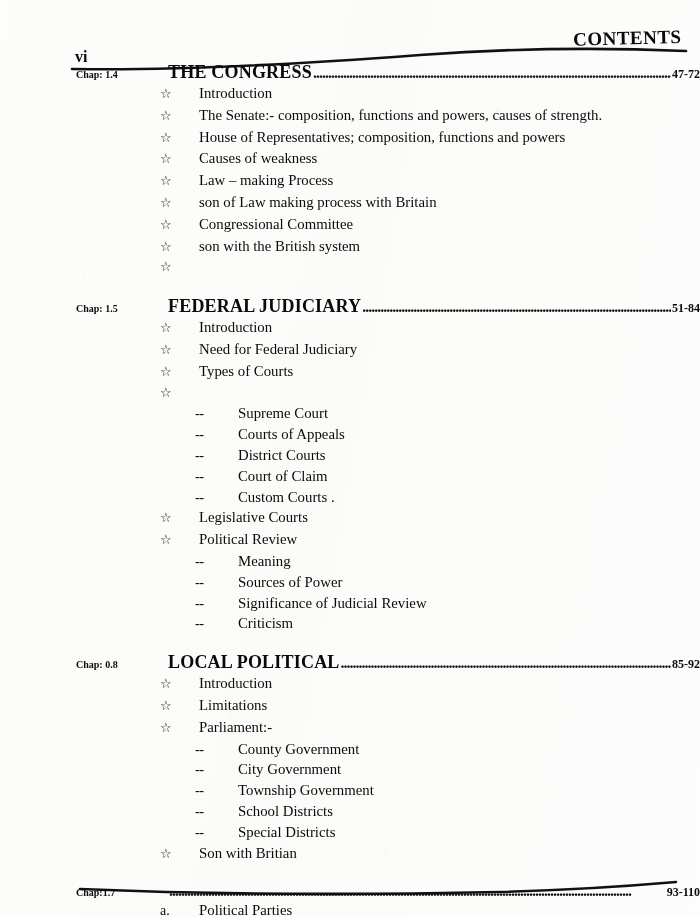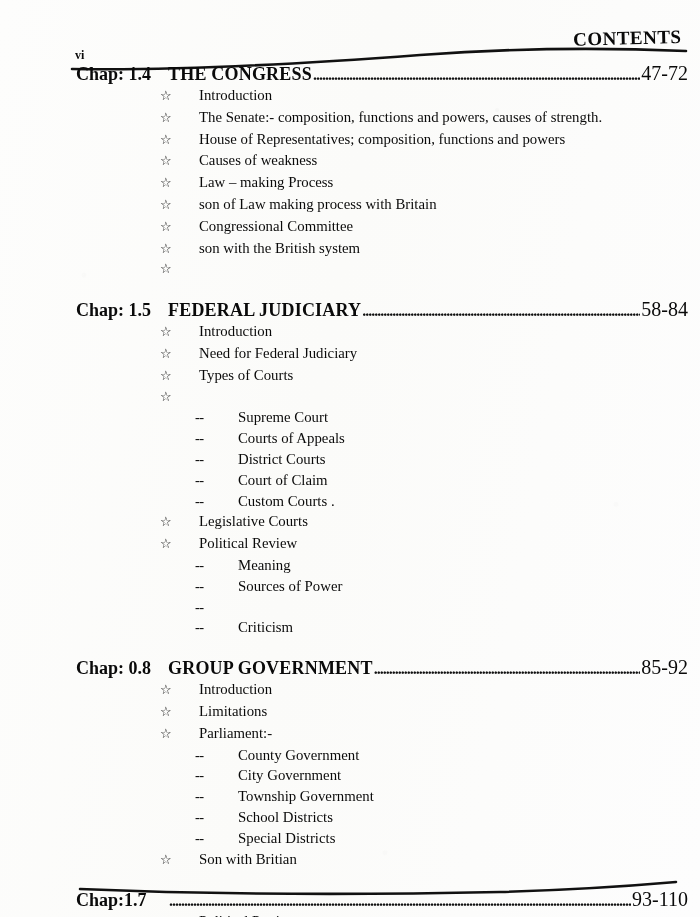--- a/index.html
+++ b/index.html
@@ -41,21 +41,21 @@
     font-size: 19px;
     letter-spacing: 0.5px;
     transform: rotate(-1.4deg);
     transform-origin: right center;
   }
   .folio {
     position: absolute;
     left: 75px;
     top: 48px;
     font-weight: bold;
-    font-size: 12px;
+    font-size: 16px;
   }
 
   
   .rule-top {
     position: absolute;
     left: 0;
     top: 38px;
     width: 700px;
     height: 36px;
   }
@@ -87,39 +87,38 @@
     display: flex;
     align-items: baseline;
     font-weight: bold;
     font-size: 17px;
     padding-left: 76px;
     white-space: nowrap;
   }
   .chap-num {
     width: 92px;
     flex: 0 0 92px;
-    font-size: 18px;
+    font-size: 10px;
   }
   .chap-title {
     font-size: 18px;
     letter-spacing: 0.2px;
   }
   .leader {
     flex: 1 1 auto;
     overflow: hidden;
     white-space: nowrap;
     font-size: 16px;
     letter-spacing: -1px;
     margin: 0 1px;
     color: #111;
   }
   .chap-pages {
-    font-size: 20px;
-    font-weight: normal;
-    padding-right: 12px;
+    font-size: 12px;
+    font-weight: bold;
   }
 
   ul.items {
     list-style: none;
     margin: 0;
     padding: 0;
   }
   li.item {
     display: flex;
     align-items: baseline;
@@ -212,21 +211,21 @@
             <span class="bullet-star">☆</span>
           </li>
         </ul>
       </div>
       <div class="gap"></div>
       <div class="chapter">
         <div class="chap-head">
           <span class="chap-num">Chap: 1.5</span>
           <span class="chap-title">FEDERAL JUDICIARY</span>
           <span class="leader">..........................................................................................................................................................</span>
-          <span class="chap-pages">58-84</span>
+          <span class="chap-pages">51-84</span>
         </div>
         <ul class="items">
           <li class="item lvl1">
             <span class="bullet-star">☆</span>
             <span class="item-label">Introduction</span>
           </li>
           <li class="item lvl1">
             <span class="bullet-star">☆</span>
             <span class="item-label">Need for Federal Judiciary</span>
           </li>
@@ -268,32 +267,33 @@
           <li class="item lvl2">
             <span class="bullet-dash">--</span>
             <span class="item-label">Meaning</span>
           </li>
           <li class="item lvl2">
             <span class="bullet-dash">--</span>
             <span class="item-label">Sources of Power</span>
           </li>
           <li class="item lvl2">
             <span class="bullet-dash">--</span>
+            <span class="item-label">Significance of Judicial Review</span>
           </li>
           <li class="item lvl2">
             <span class="bullet-dash">--</span>
             <span class="item-label">Criticism</span>
           </li>
         </ul>
       </div>
       <div class="gap"></div>
       <div class="chapter">
         <div class="chap-head">
           <span class="chap-num">Chap: 0.8</span>
-          <span class="chap-title">GROUP GOVERNMENT</span>
+          <span class="chap-title">LOCAL POLITICAL</span>
           <span class="leader">..........................................................................................................................................................</span>
           <span class="chap-pages">85-92</span>
         </div>
         <ul class="items">
           <li class="item lvl1">
             <span class="bullet-star">☆</span>
             <span class="item-label">Introduction</span>
           </li>
           <li class="item lvl1">
             <span class="bullet-star">☆</span>

